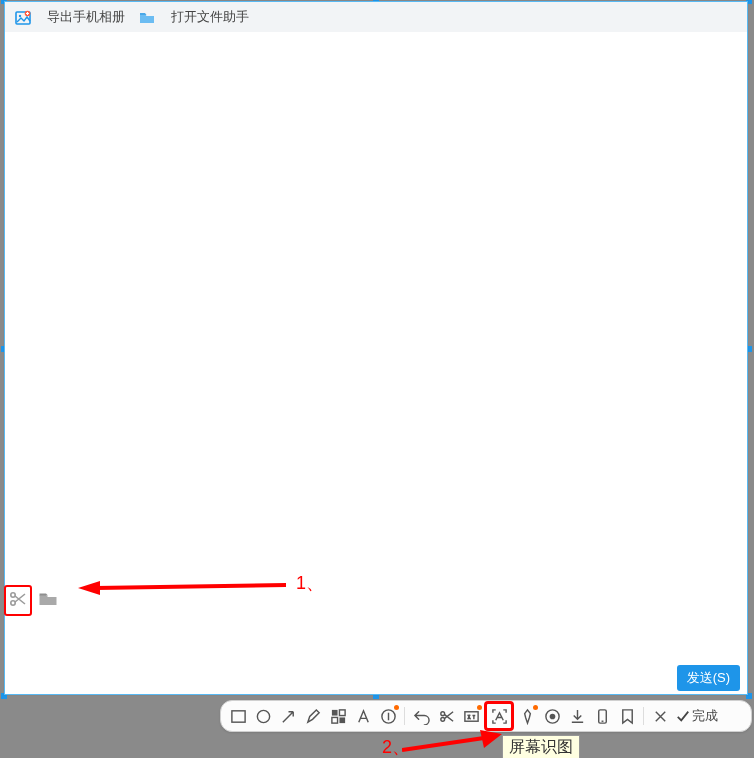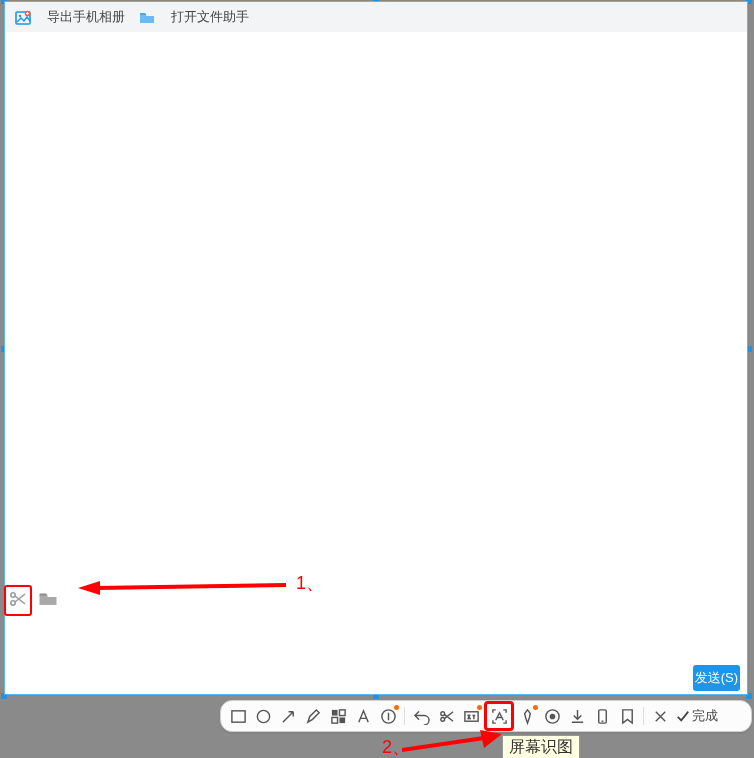--- a/index.html
+++ b/index.html
@@ -35,21 +35,21 @@
   .msg-tools svg { width: 20px; height: 20px; }
   .scissor-box {
     border: 2px solid #ff0000; border-radius: 3px; padding: 2px;
   }
   .box-red {
     border: 3px solid #ff0000; border-radius: 4px; padding: 2px;
   }
 
   .send-btn {
     position: absolute; right: 14px; top: 665px; background: #1e95e9; color: #fff;
-    padding: 4px 2px; border-radius: 3px; font-size: 13px; cursor: pointer;
+    padding: 4px 10px; border-radius: 3px; font-size: 13px; cursor: pointer;
   }
 
   .arrow1 {
     position: absolute; left: 78px; top: 579px; width: 208px; height: 18px; pointer-events: none;
   }
   .label1 {
     position: absolute; left: 296px; top: 571px; color: #ff0000; font-size: 18px;
   }
 
   .ss-toolbar {

